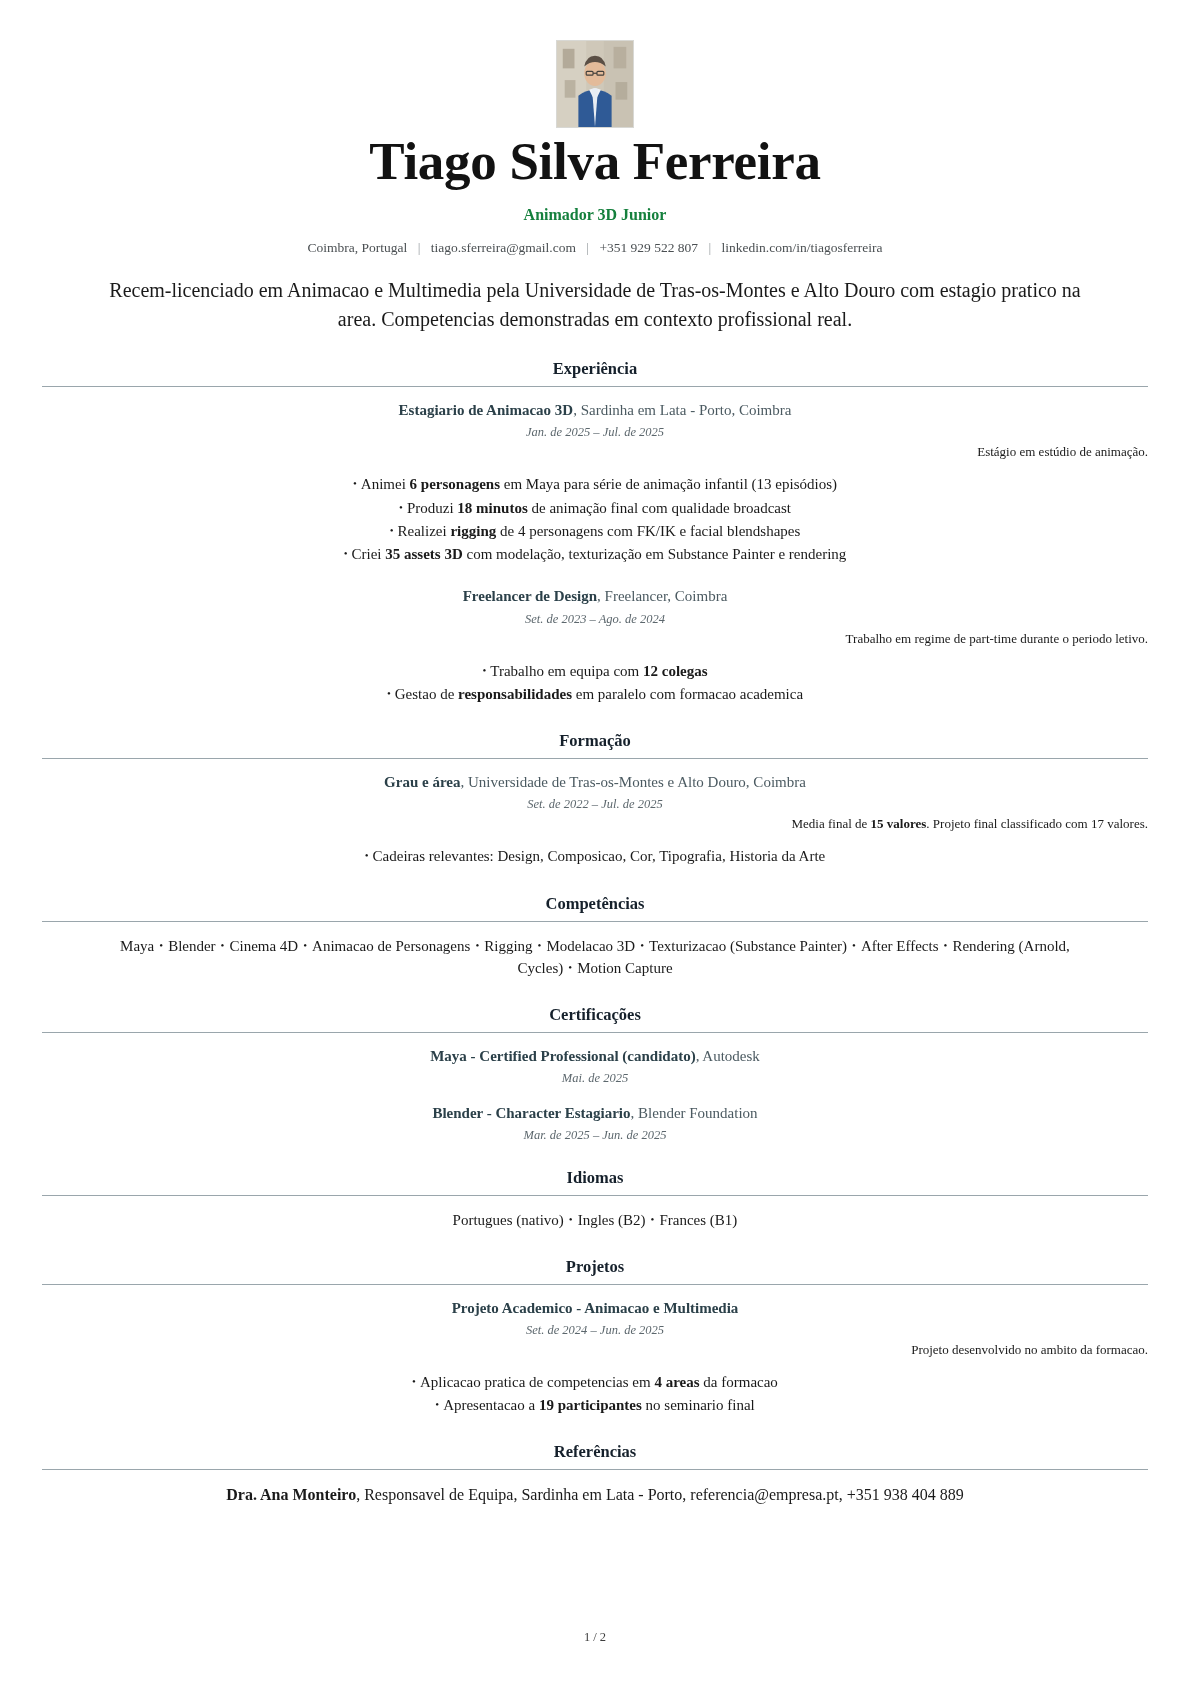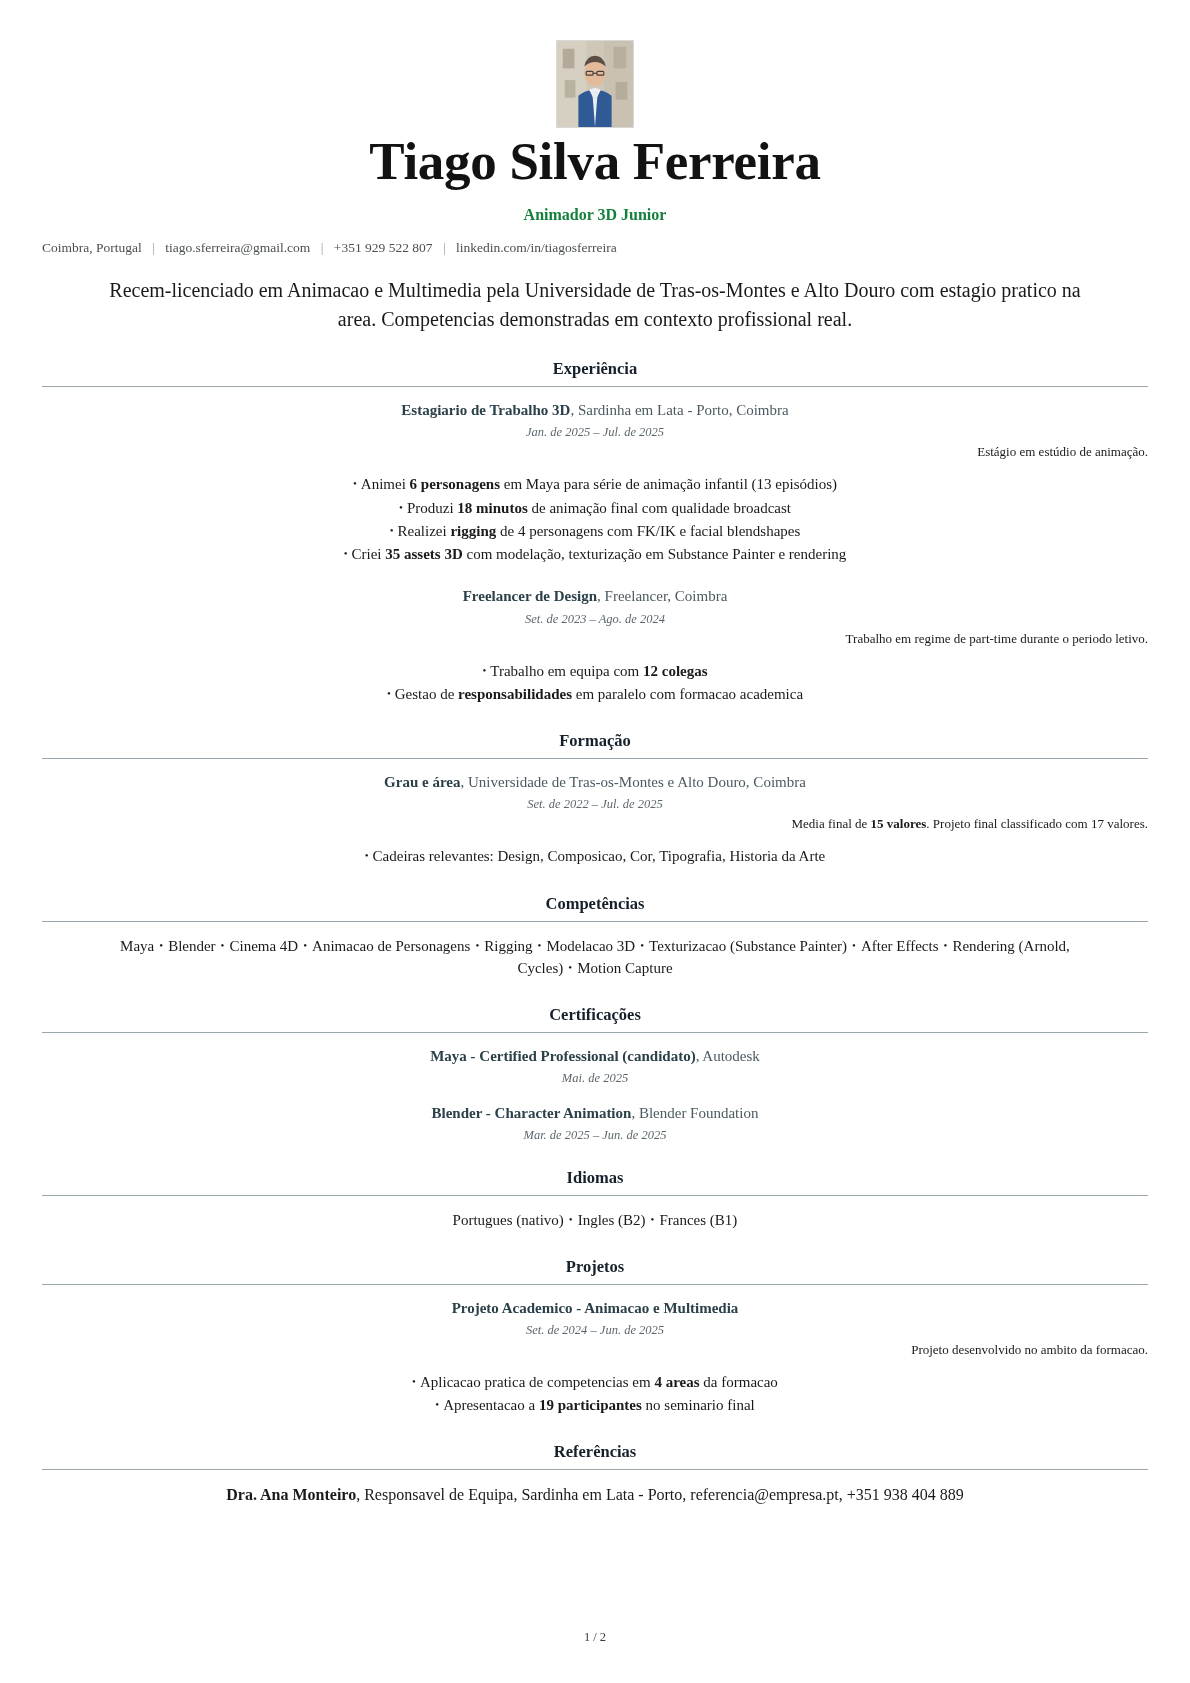--- a/index.html
+++ b/index.html
@@ -48,21 +48,21 @@
     color: #121212;
   }
   .headline {
     text-align: center;
     font-size: 16px;
     font-weight: bold;
     margin-top: 17px;
     color: #15803d;
   }
   .contact {
-    text-align: left;
+    text-align: center;
     font-size: 13.5px;
     margin-top: 16px;
     color: #4a4f52;
   }
   .contact .sep {
     color: #9aa0a3;
     padding: 0 7px;
   }
   .summary {
     text-align: center;
@@ -201,21 +201,21 @@
 
   <p class="summary">Recem-licenciado em Animacao e Multimedia pela Universidade de Tras-os-Montes e Alto Douro com estagio pratico na area. Competencias demonstradas em contexto profissional real.</p>
 
   <section class="section">
     <div class="section-title">Experiência</div>
     <hr class="rule">
     <div class="section-body">
 
       <div class="entry">
         <div class="entry-head">
-          <span class="role">Estagiario de Trabalho 3D</span><span class="org">, Sardinha em Lata - Porto, Coimbra</span>
+          <span class="role">Estagiario de Animacao 3D</span><span class="org">, Sardinha em Lata - Porto, Coimbra</span>
         </div>
         <div class="entry-dates">Jan. de 2025 – Jul. de 2025</div>
         <div class="entry-desc">Estágio em estúdio de animação.</div>
         <div class="bullets">
           <div class="bullet">
             <span class="dot">•</span><span>Animei </span><b>6 personagens</b><span> em Maya para série de animação infantil (13 episódios)</span>
           </div>
           <div class="bullet">
             <span class="dot">•</span><span>Produzi </span><b>18 minutos</b><span> de animação final com qualidade broadcast</span>
           </div>
@@ -283,21 +283,21 @@
     <hr class="rule">
     <div class="section-body">
       <div class="cert">
         <div class="entry-head">
           <span class="role">Maya - Certified Professional (candidato)</span><span class="org">, Autodesk</span>
         </div>
         <div class="entry-dates">Mai. de 2025</div>
       </div>
       <div class="cert">
         <div class="entry-head">
-          <span class="role">Blender - Character Animation</span><span class="org">, Blender Foundation</span>
+          <span class="role">Blender - Character Estagiario</span><span class="org">, Blender Foundation</span>
         </div>
         <div class="entry-dates">Mar. de 2025 – Jun. de 2025</div>
       </div>
     </div>
   </section>
 
   <section class="section">
     <div class="section-title">Idiomas</div>
     <hr class="rule">
     <div class="section-body">

